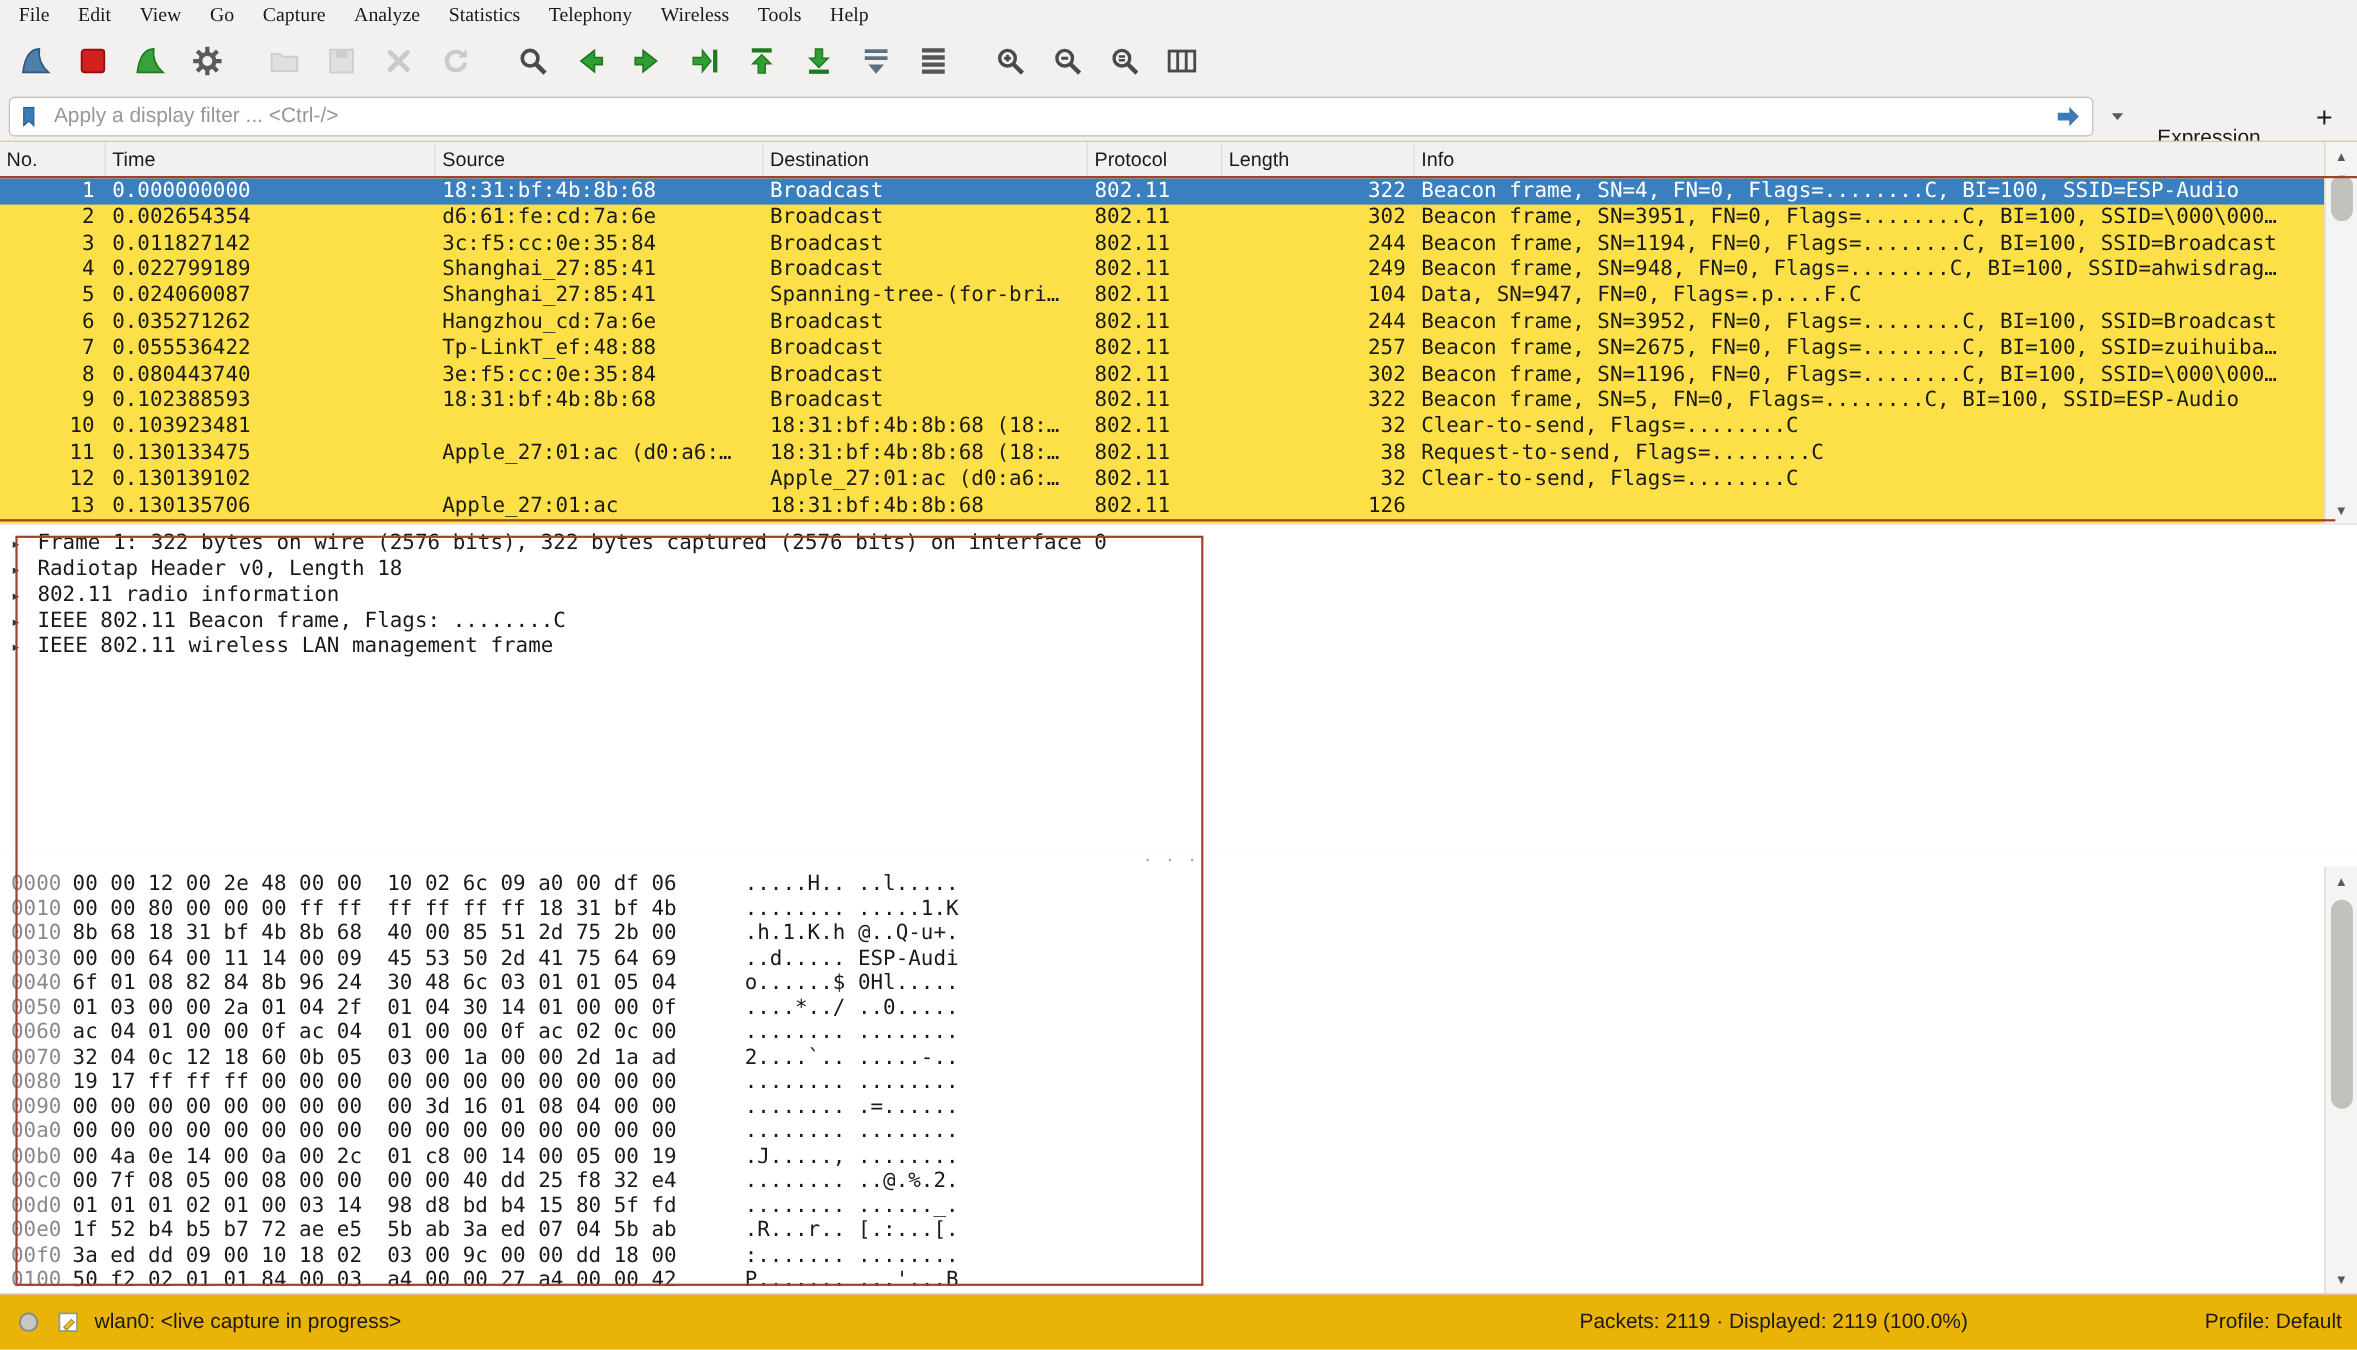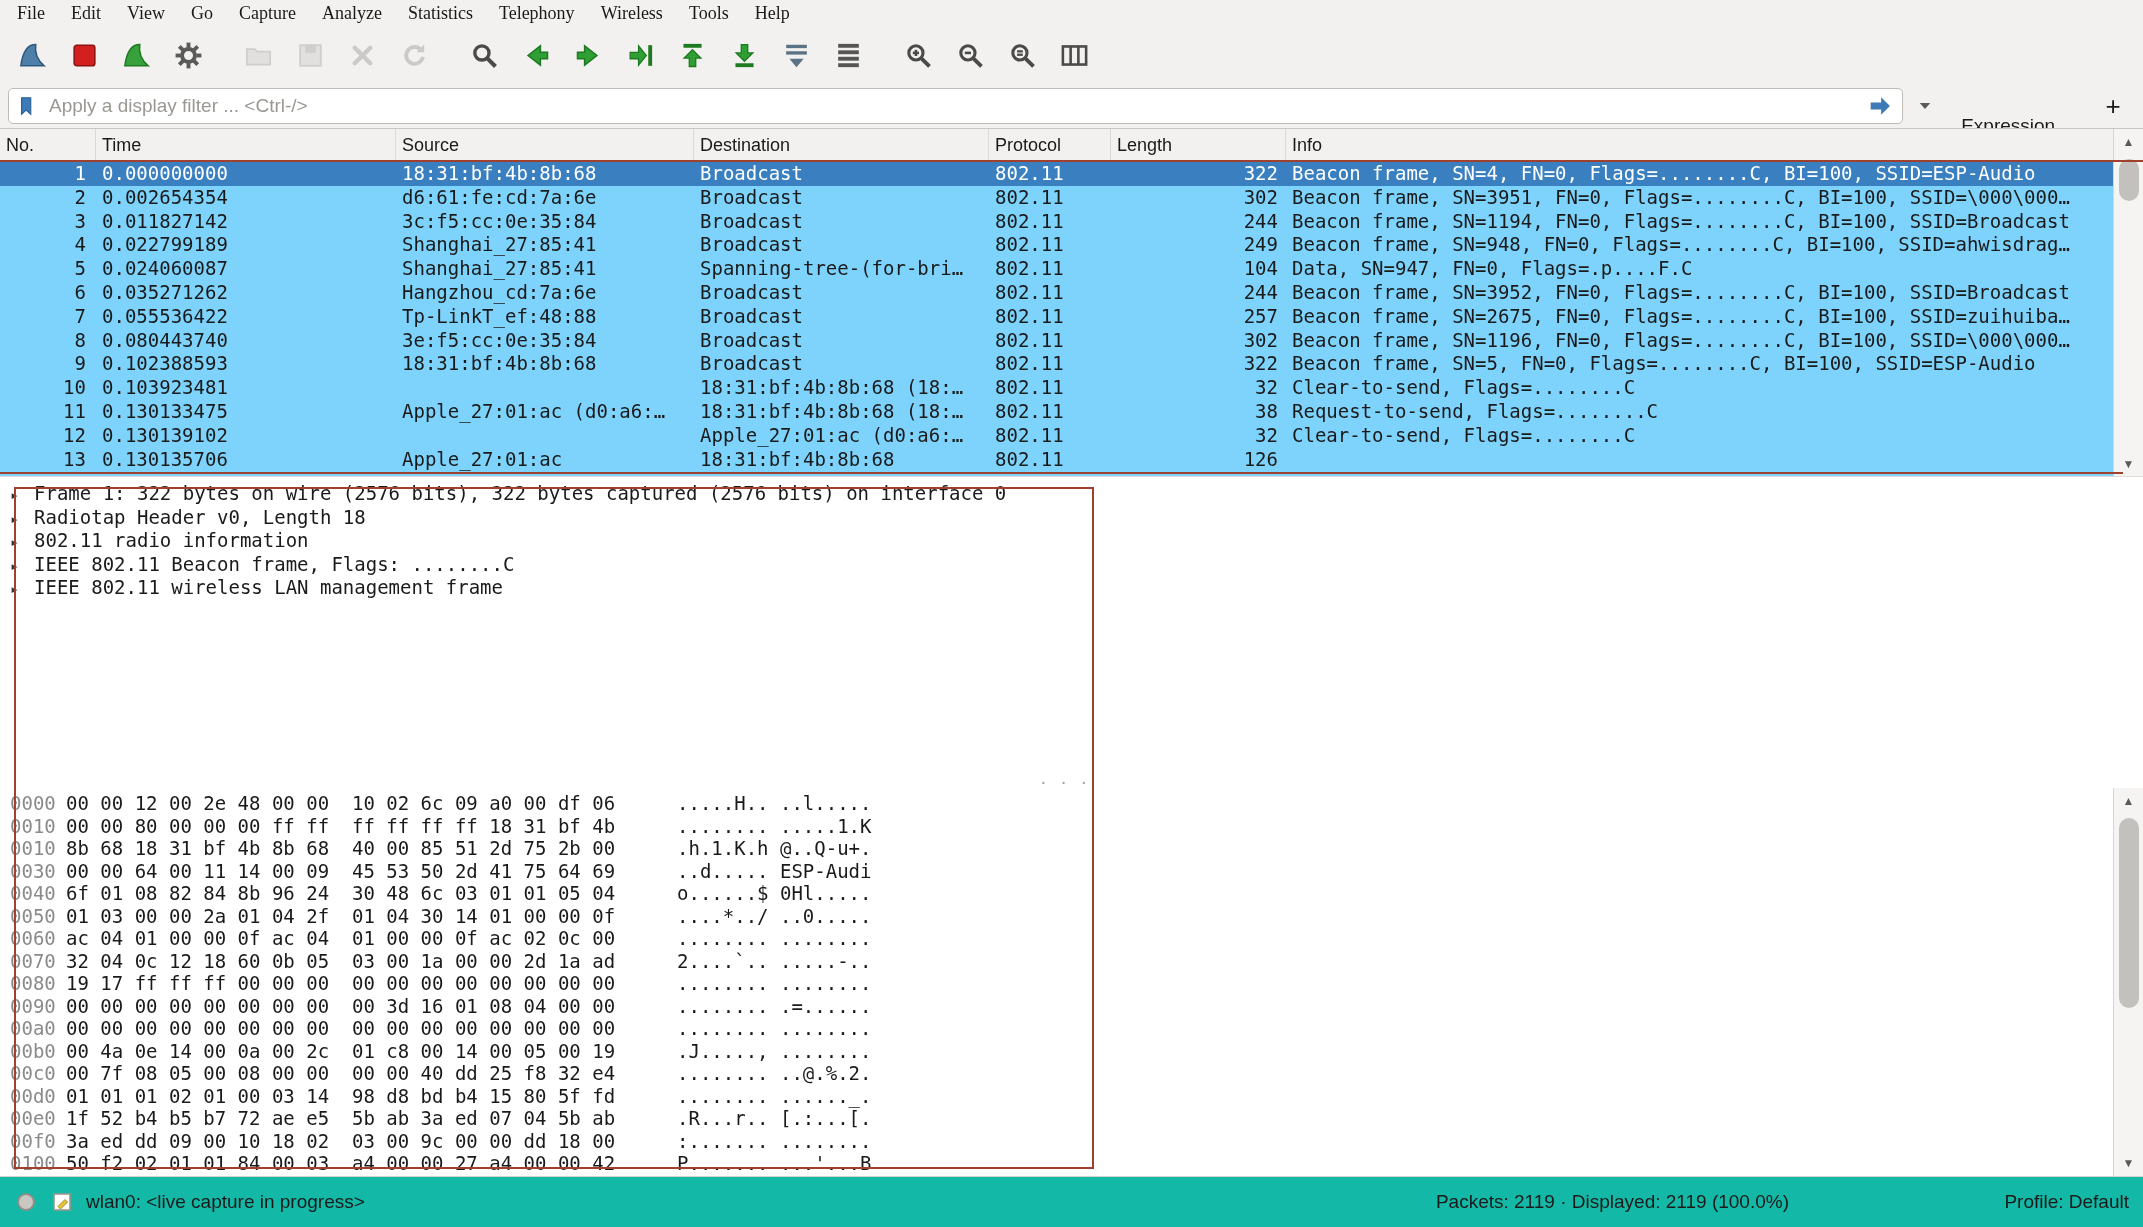--- a/index.html
+++ b/index.html
@@ -33,21 +33,21 @@
   .filter-input input { flex:1; border:none; outline:none; font-size:19px; background:transparent;
     font-family:"Liberation Sans", sans-serif; color:#737373; }
   .filter-input input::placeholder { color:#9b9893; }
   .combo-btn { width:32px; height:36px; display:flex; align-items:center; justify-content:center; }
   .expr-btn { background:transparent; border:none; font-size:19px; padding:0 14px; color:#1a1a1a;
     font-family:"Liberation Sans", sans-serif;margin-top:40px; }
   .plus-btn { background:transparent; border:none; font-size:26px; width:44px; color:#1a1a1a; }
 
   
   .packet-pane { position:absolute; top:128px; left:0; right:0; height:348px;
-    background:#7dd3fc; border-top:1px solid #c8c6c3; }
+    background:#fde047; border-top:1px solid #c8c6c3; }
   .plist-header { position:absolute; top:0; left:0; right:30px; height:33px; display:flex;
     background:#f2f1ef; border-bottom:1px solid #c8c6c3; font-size:18px; }
   .hcell { padding:6px 6px 0 6px; border-right:1px solid #dcd9d5; white-space:nowrap; overflow:hidden; }
   .w-no{width:96px;} .w-time{width:300px;} .w-source{width:298px;} .w-dest{width:295px;}
   .w-proto{width:122px;} .w-len{width:175px;} .w-info{flex:1; border-right:none;}
   .plist-body { position:absolute; top:33px; bottom:0; left:0; right:30px; overflow:hidden;
     font-family:"DejaVu Sans Mono", monospace; font-size:19px; }
   .prow { display:flex; height:23.8px; line-height:23.8px; white-space:nowrap; }
   .pcell { padding:0 6px; overflow:hidden; }
   .c-no{width:96px; text-align:right; padding-right:10px;}
@@ -84,21 +84,21 @@
 
   
   .redline-a { position:absolute; top:160px; left:0; right:0; height:2px; background:var(--red);
     pointer-events:none; z-index:6; }
   .redline-b { position:absolute; top:472px; left:0; right:20px; height:2px; background:var(--red);
     pointer-events:none; z-index:6; }
   .redrect { position:absolute; top:487px; left:14px; width:1080px; height:682px;
     border:2px solid var(--red); pointer-events:none; z-index:6; }
 
   
-  .statusbar { position:absolute; top:1176px; left:0; right:0; height:51px; background:#14b8a6;
+  .statusbar { position:absolute; top:1176px; left:0; right:0; height:51px; background:#eab308;
     border-top:1px solid #d5d2ce; display:flex; align-items:center; padding:0 14px; font-size:19px; }
   .sb-left { display:flex; align-items:center; gap:12px; flex:1; }
   .sb-mid { margin-left:auto; margin-right:160px; white-space:nowrap; }
   .sb-right { width:180px; text-align:right; white-space:nowrap; }
   .sb-icon svg { width:24px; height:24px; display:block; }
 </style>
 </head>
 <body>
 
 <div class="menubar">

